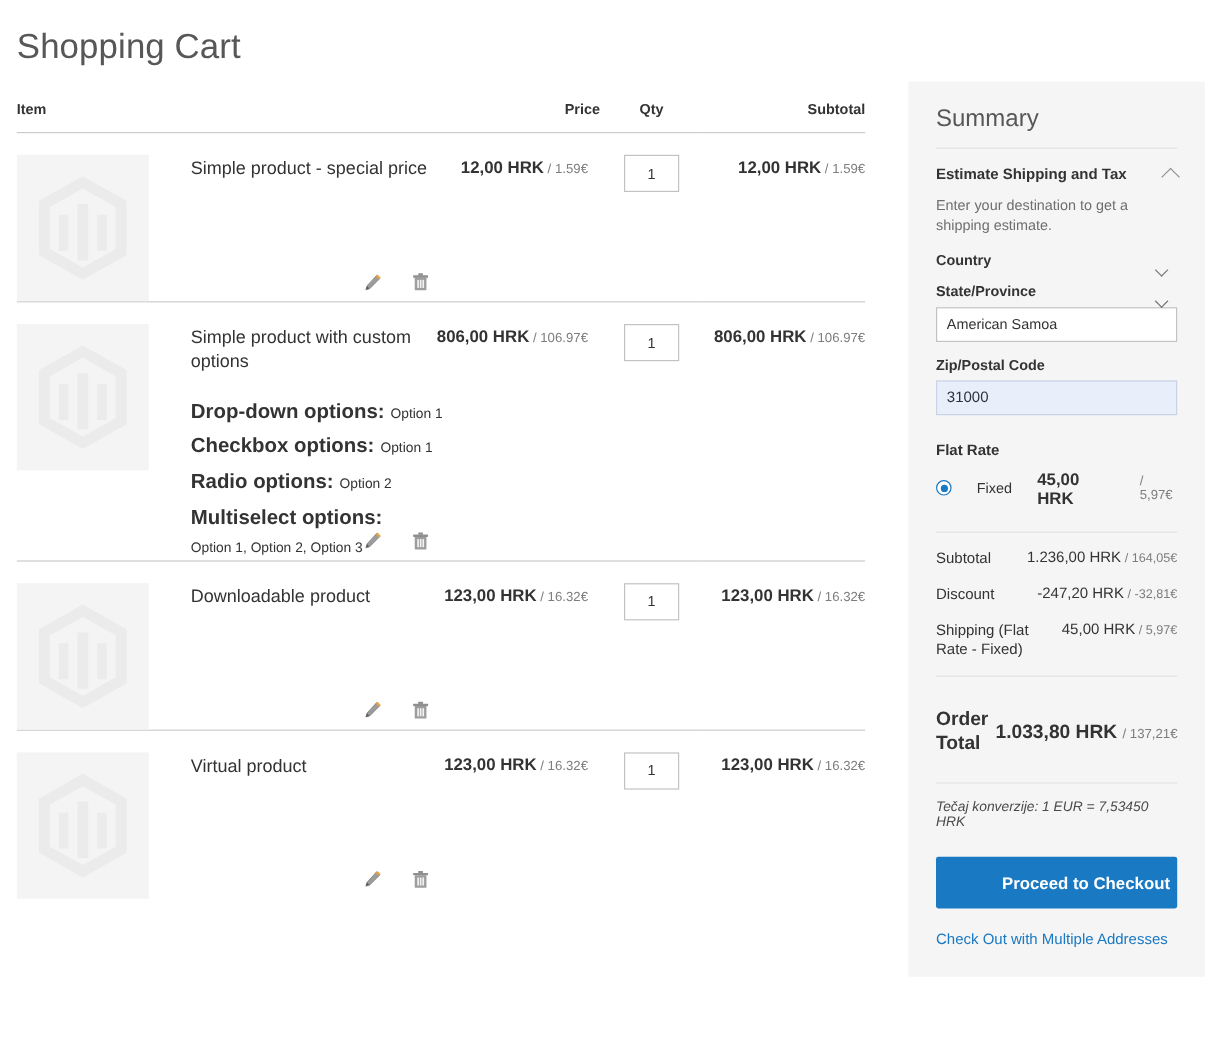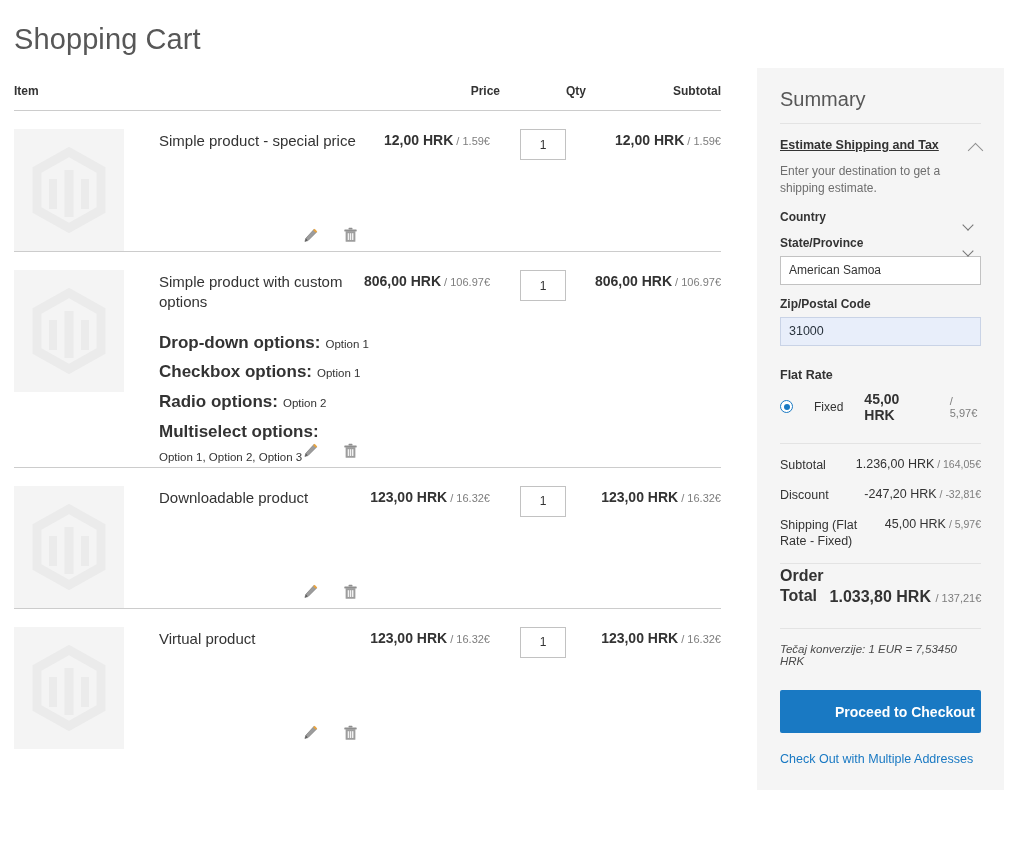--- a/index.html
+++ b/index.html
@@ -44,21 +44,21 @@
   .cart-table thead th {
     font-size: 12px;
     font-weight: bold;
     color: #333;
     padding: 0 0 12px 0;
     border-bottom: 1px solid #cccccc;
     vertical-align: bottom;
   }
   th.col-item   { text-align: left;  width: 346px; padding-left: 6px; }
   th.col-price  { text-align: right; width: 140px; padding-right: 10px; }
-  th.col-qty    { text-align: right;width: 86px; }
+  th.col-qty    { text-align: center;width: 86px; }
   th.col-sub    { text-align: right; width: 135px; }
 
   .cart-table tbody tr.item-row > td {
     padding: 0;
     vertical-align: top;
     border-bottom: 1px solid #cccccc;
   }
   .cart-table tbody tr.item-row:last-child > td { border-bottom: none; }
 
   .item-cell {
@@ -154,27 +154,26 @@
     font-size: 20px;
     font-weight: 300;
     color: #575757;
     margin: 0 0 14px 0;
     padding-bottom: 12px;
     border-bottom: 1px solid #e3e3e3;
   }
   .est-head {
     display: flex;
     justify-content: space-between;
-    align-items: flex-end;
+    align-items: center;
     font-size: 12.5px;
     font-weight: bold;
     color: #333;
     cursor: pointer;
     margin-bottom: 11px;
-    text-decoration: underline;
   }
   .chev {
     width: 11px; height: 11px;
     border-left: 1.6px solid #8f8f8f;
     border-top: 1.6px solid #8f8f8f;
     transform: rotate(45deg);
     margin-bottom: -4px;
   }
   .est-note {
     font-size: 12px;
@@ -272,24 +271,24 @@
     color: #333;
     margin-bottom: 13px;
     gap: 6px;
   }
   .total-row .t-label { color: #333; font-size: 12.5px; line-height: 1.35; }
   .total-row .t-value { text-align: left; white-space: nowrap; font-size: 12.5px; }
   .t-value .amt-alt { font-size: 10.5px; }
 
   .grand {
     border-top: 1px solid #e3e3e3;
-    padding-top: 2px;
+    padding-top: 26px;
     display: flex;
     justify-content: space-between;
-    align-items: flex-end;
+    align-items: center;
     gap: 6px;
   }
   .grand .g-label {
     font-size: 16px;
     font-weight: bold;
     color: #333;
     line-height: 1.25;
     max-width: 75px;
   }
   .grand .g-value {

